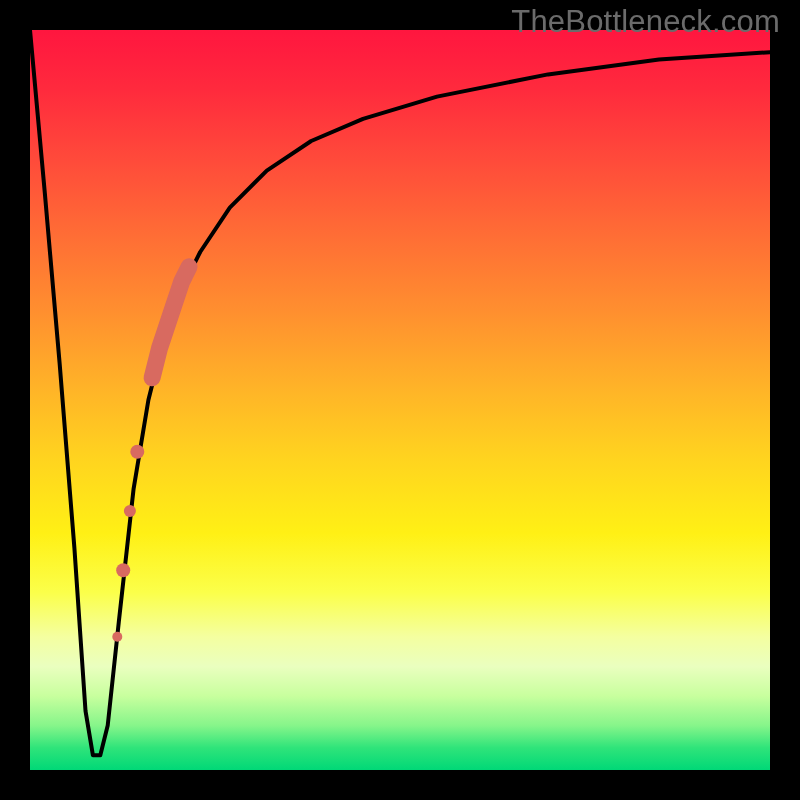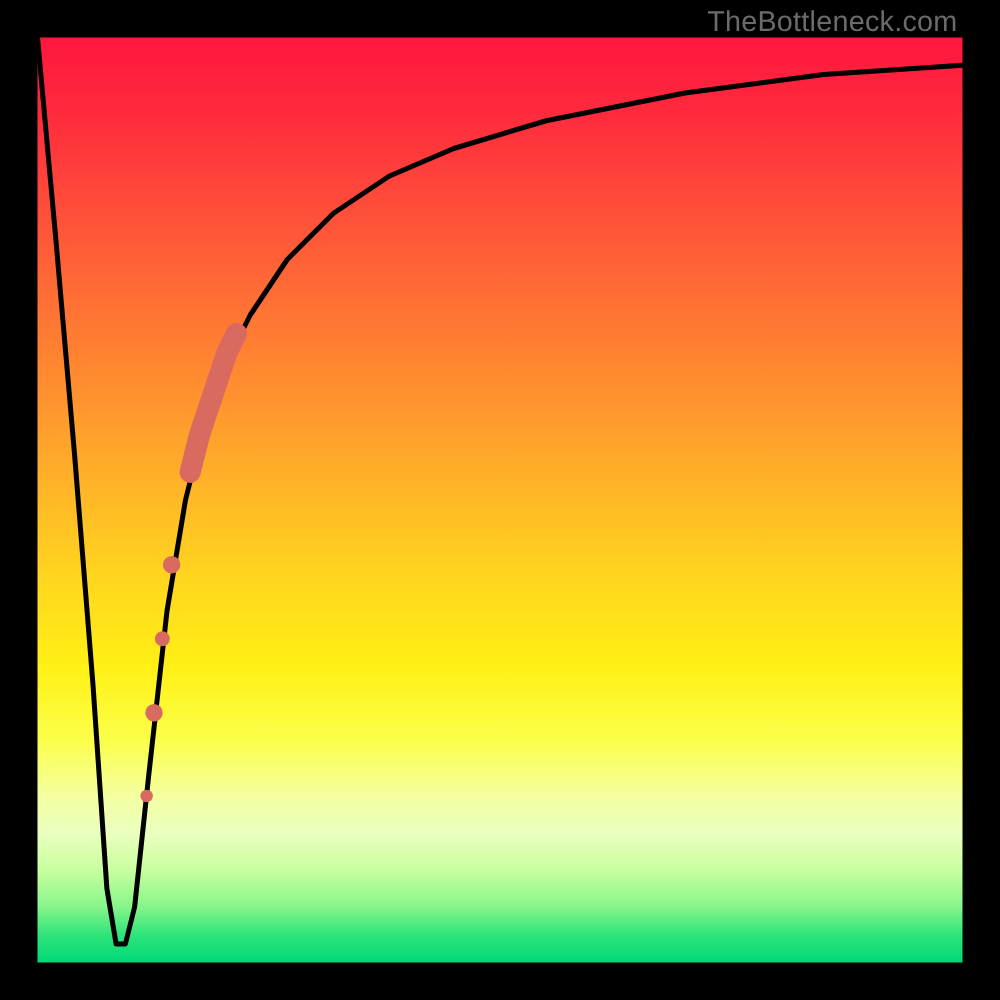--- a/index.html
+++ b/index.html
@@ -39,23 +39,23 @@
       #eaffbf 86%,
       #c8ff9e 90%,
       #86f58a 94%,
       #2fe47a 97%,
       #00d877 100%
     );
   }
   .watermark {
     position: absolute;
     top: 4px;
-    right: 34px;
+    right: 20px;
     color: #6b6b6b;
-    font-size: 23px;
+    font-size: 31px;
     letter-spacing: 0.2px;
     font-weight: 400;
     user-select: none;
   }
   svg.curve {
     position: absolute;
     left: 0;
     top: 0;
     width: 740px;
     height: 740px;

